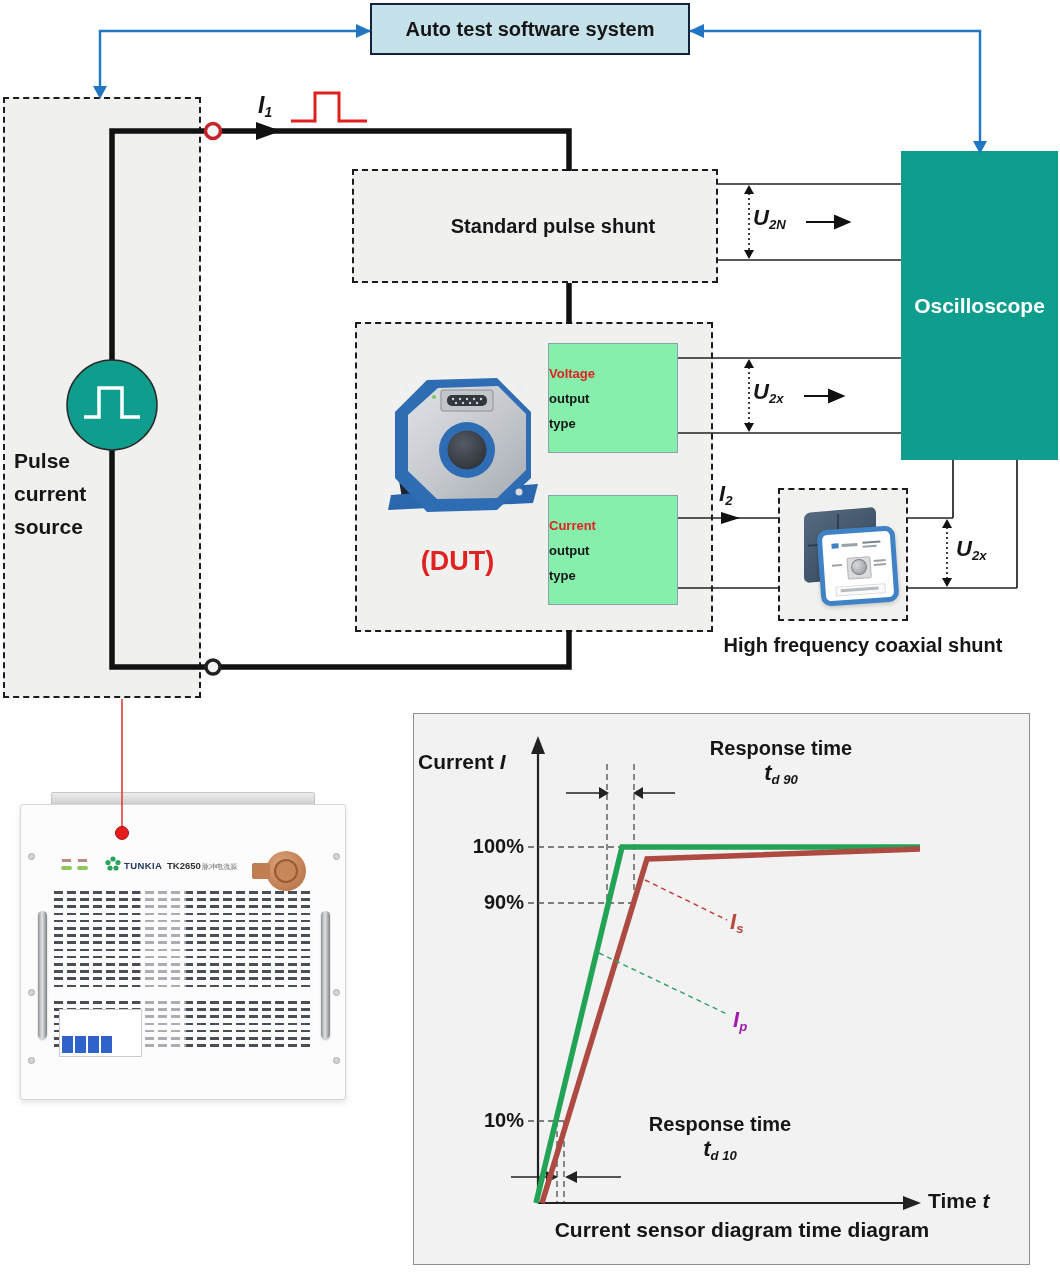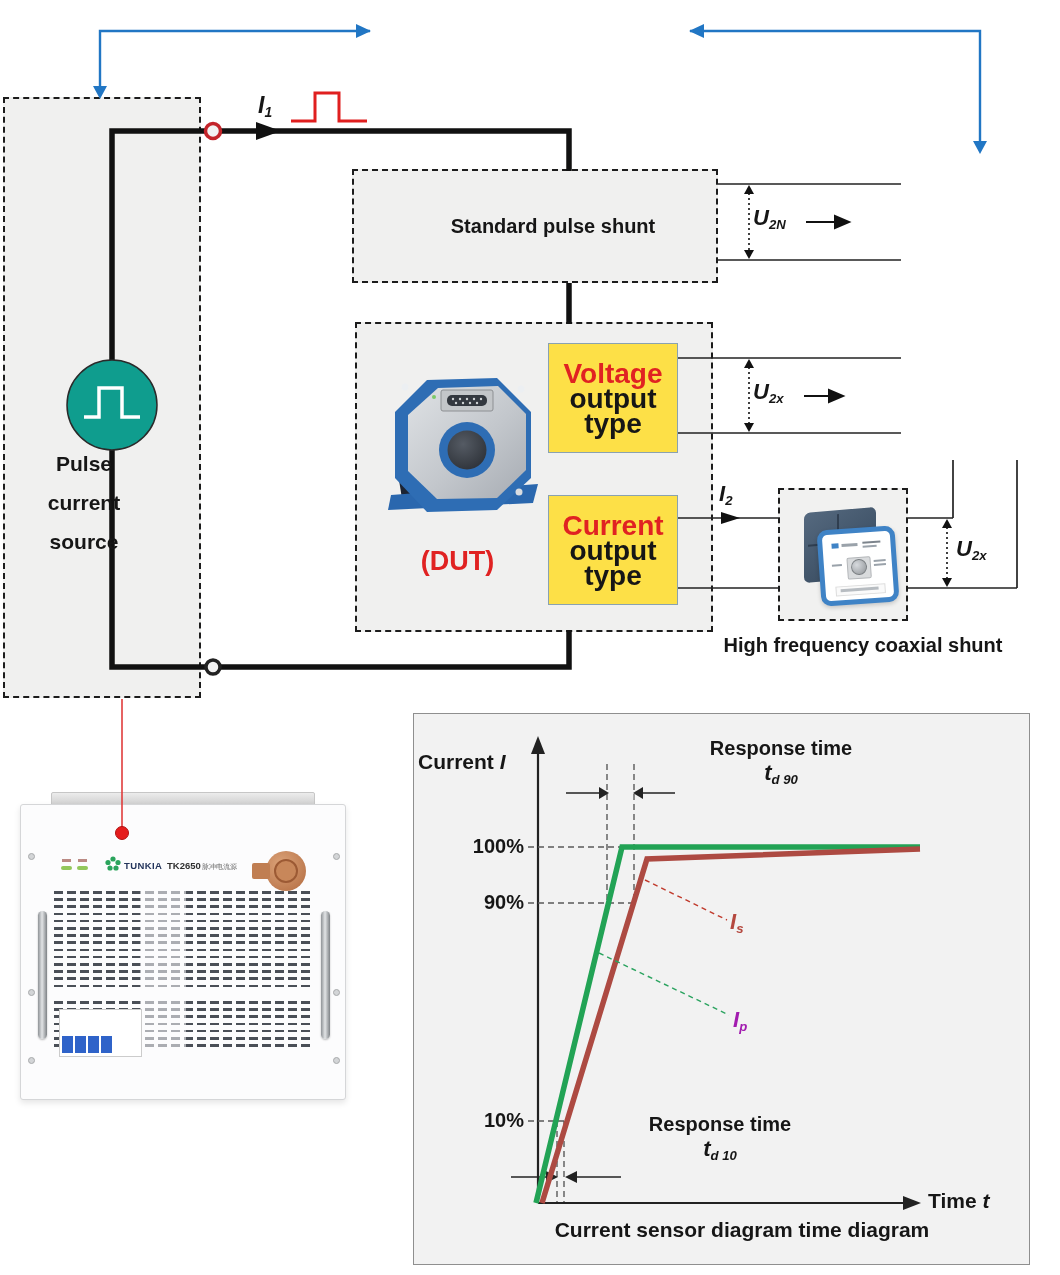--- a/index.html
+++ b/index.html
@@ -11,23 +11,23 @@
   .centerflex{display:flex;align-items:center;justify-content:center;}
   .svglayer{position:absolute;left:0;top:0;pointer-events:none;}
   sub{font-size:0.6em;vertical-align:-0.28em;letter-spacing:0;}
   
   .softbox{position:absolute;left:370px;top:3px;width:320px;height:52px;background:#c5e1ea;
            border:2px solid #13233f;box-sizing:border-box;font-size:20px;}
   
   .scope{position:absolute;left:901px;top:151px;width:157px;height:309px;background:#0f9d8e;
          color:#fff;font-size:21px;font-weight:bold;}
   
-  .outbox{position:absolute;left:548px;width:130px;height:110px;background:#fde047;
+  .outbox{position:absolute;left:548px;width:130px;height:110px;background:#86efac;
           border:1.5px solid #8aa2b0;box-sizing:border-box;display:flex;flex-direction:column;
-          align-items:center;justify-content:center;font-size:28px;font-weight:bold;line-height:25px;color:#161616;}
+          align-items:flex-start;justify-content:center;font-size:13px;font-weight:bold;line-height:25px;color:#161616;}
   .redtxt{color:#e02222;}
   
   .panel{position:absolute;left:413px;top:713px;width:617px;height:552px;background:#f2f2f2;
          border:1.5px solid #8f8f8f;box-sizing:border-box;}
   .ticklabel{position:absolute;width:66px;text-align:right;font-size:20px;font-weight:bold;color:#161616;}
   .serieslabel{position:absolute;font-size:22px;font-weight:bold;font-style:italic;margin-top:8px;}
   
   .sig{position:absolute;font-weight:bold;font-style:italic;color:#161616;}
   
   .equip{position:absolute;left:20px;top:792px;width:326px;height:308px;}
@@ -88,21 +88,27 @@
       <div class="conn-base"></div>
       <div class="conn-ring"></div>
       <div class="labelstrip">
         <div class="microbar" style="left:4px;top:2px;width:38px;height:2.5px;background:#b7bcc1;"></div>
       </div>
     </div>
   </div>
 
   <div class="panel"></div>
 
-
+  <div class="softbox centerflex solidtxt">
+    <span>Auto test software system</span>
+  </div>
+
+  <div class="scope centerflex">
+    <span>Oscilloscope</span>
+  </div>
 
   <div class="outbox" style="top:343px;">
     <span class="redtxt">Voltage</span>
     <span>output</span>
     <span>type</span>
   </div>
 
   <div class="outbox" style="top:495px;">
     <span class="redtxt">Current</span>
     <span>output</span>
@@ -293,21 +299,21 @@
       <polygon points="577,1171 577,1183 565,1177" fill="#222"></polygon>
     </g>
 
     <polyline points="536,1203 622,847 920,847" fill="none" stroke="#22a355" stroke-width="5.5" stroke-linejoin="miter"></polyline>
     <polyline points="542,1203 647,859 920,849" fill="none" stroke="#ad4a42" stroke-width="5.5" stroke-linejoin="miter"></polyline>
 
     <line x1="645" y1="880" x2="727" y2="920" stroke="#c0392b" stroke-width="1.4" stroke-dasharray="5,4"></line>
     <line x1="599" y1="953" x2="729" y2="1015" stroke="#2aa35f" stroke-width="1.4" stroke-dasharray="5,4"></line>
   </svg>
 
-  <div class="abs solidtxt" style="left:14px;top:444px;width:140px;font-size:21px;line-height:39px;white-space:pre-line;text-align:center;">Pulse
+  <div class="abs solidtxt" style="left:14px;top:444px;width:140px;font-size:21px;line-height:33px;white-space:pre-line;">Pulse
 current
 source</div>
 
   <div class="abs solidtxt centerflex" style="left:352px;top:169px;width:402px;height:114px;font-size:20px;">Standard pulse shunt</div>
 
   <div class="abs" style="left:405px;top:546px;width:105px;text-align:center;font-size:27px;font-weight:bold;color:#e02222;">(DUT)</div>
 
   <div class="abs solidtxt" style="left:698px;top:634px;width:330px;text-align:center;font-size:20px;">High frequency coaxial shunt</div>
 
   <div class="sig" style="left:258px;top:92px;font-size:23px;"><span>I</span><sub>1</sub></div>

